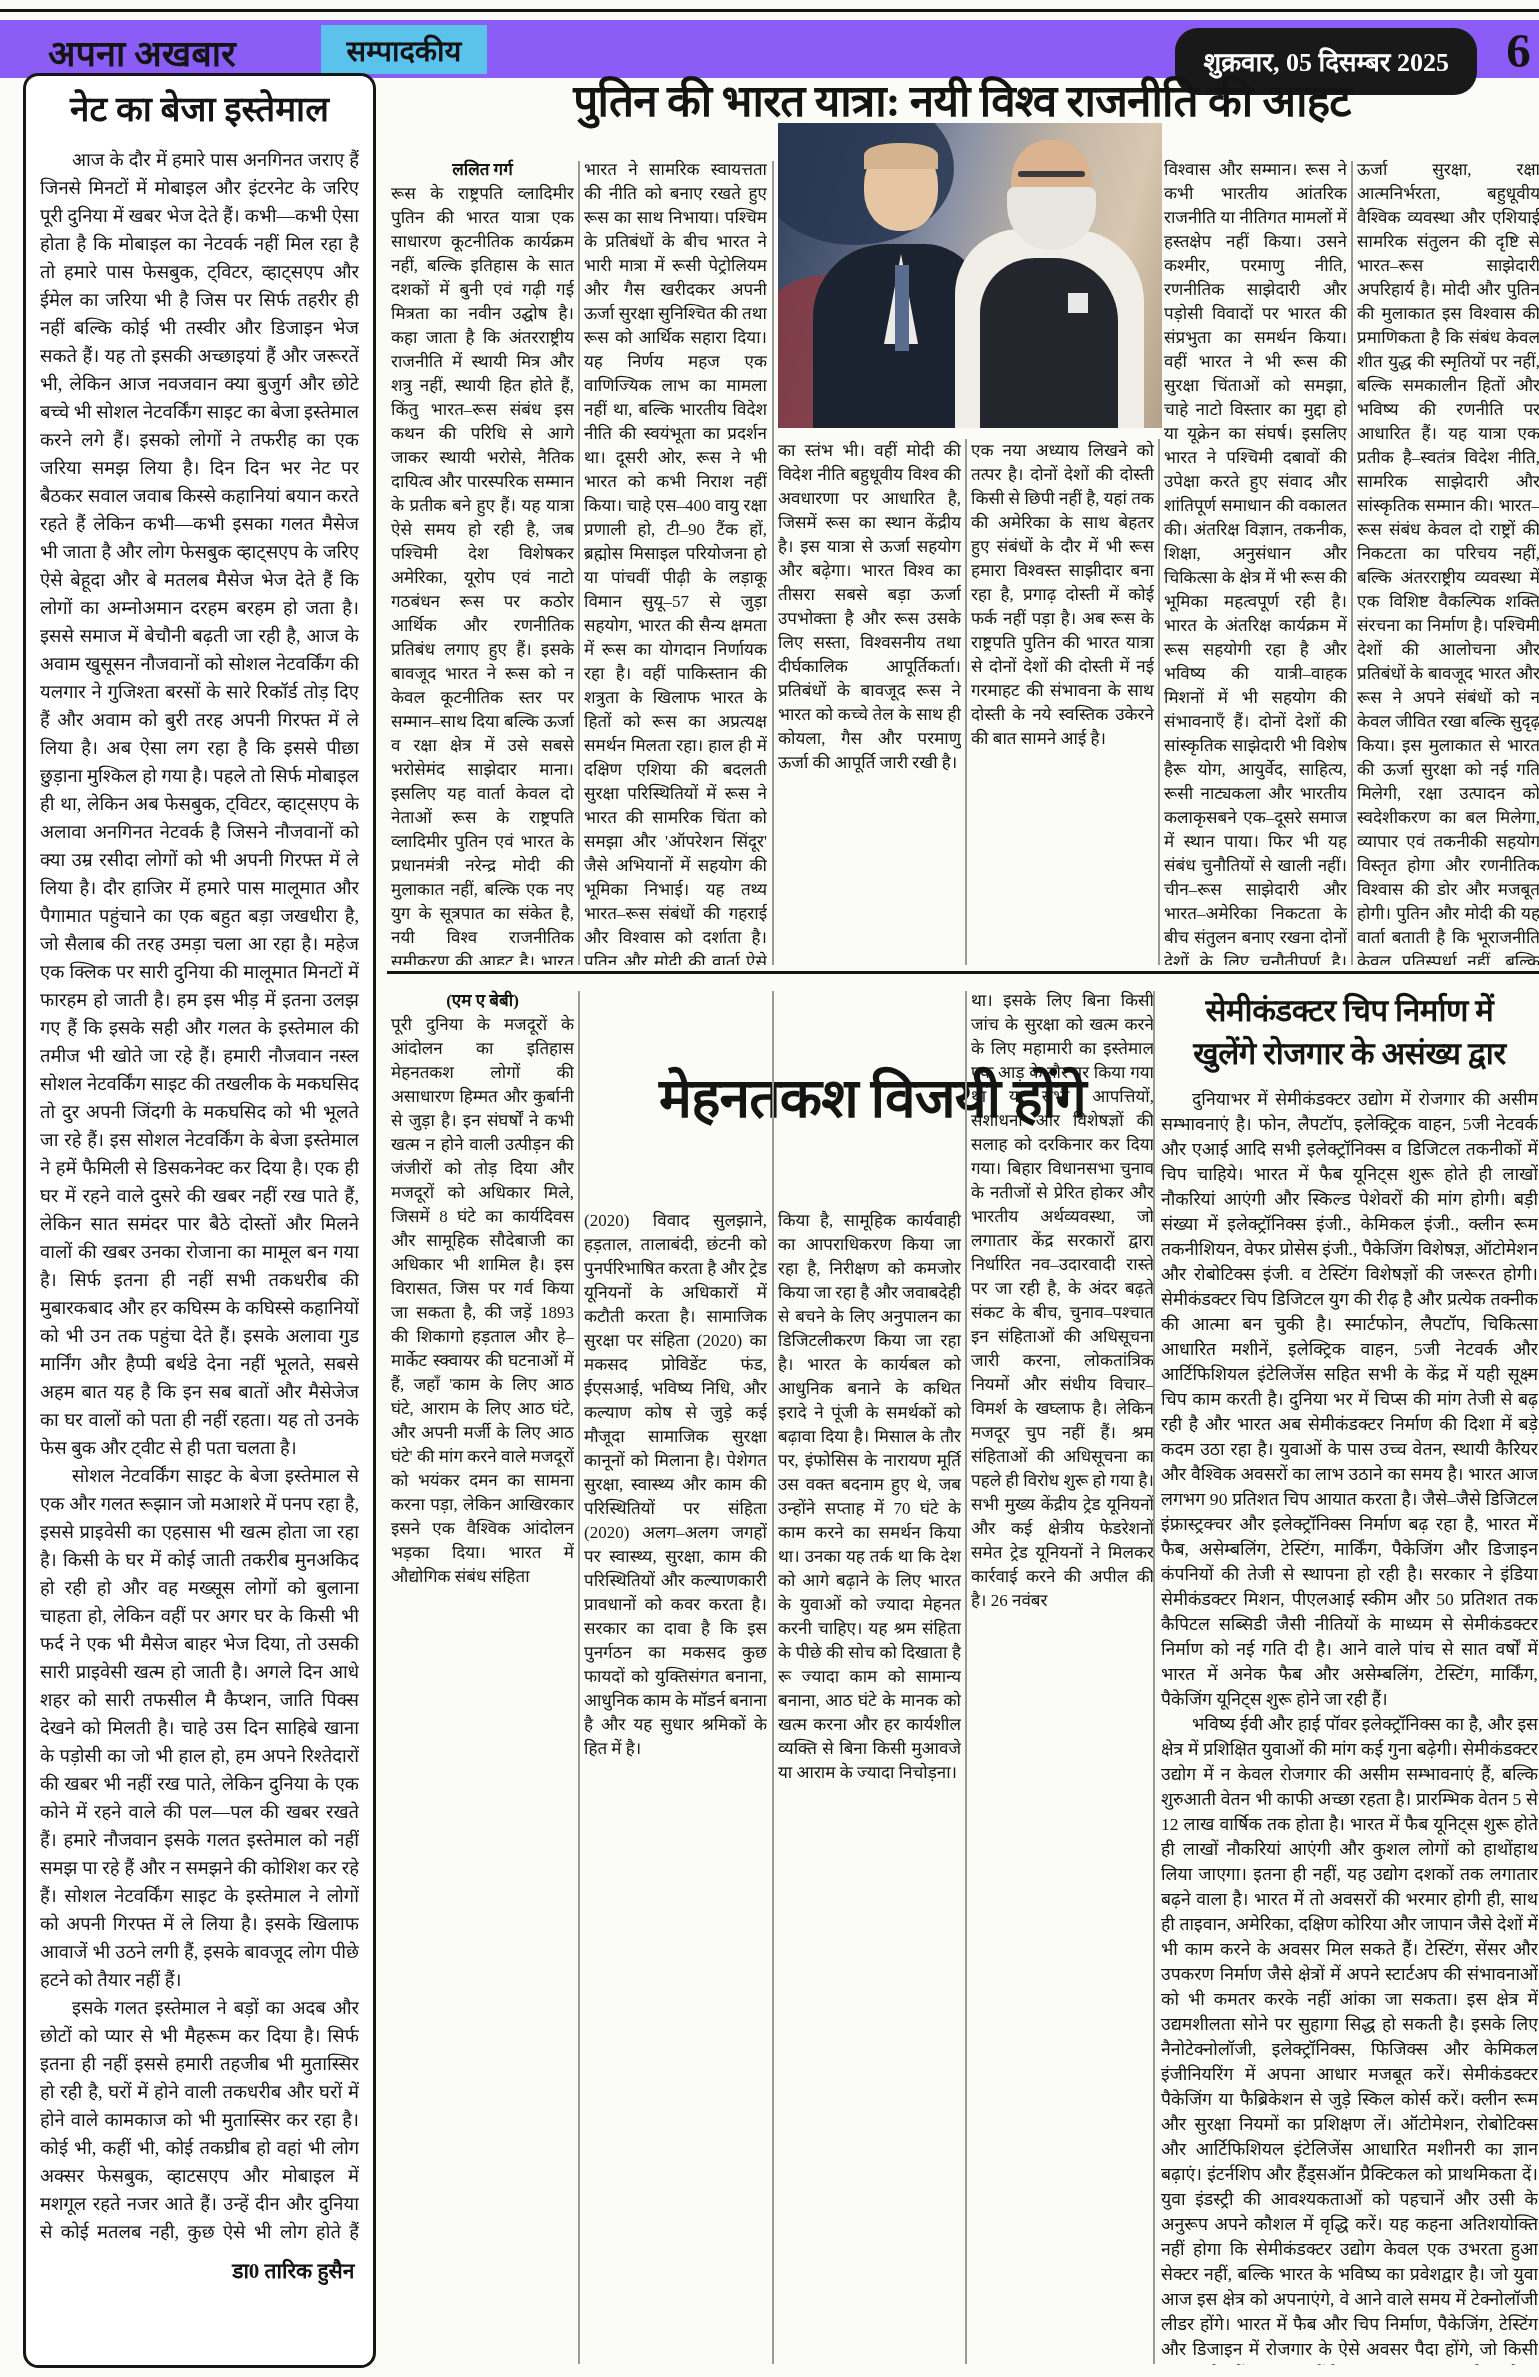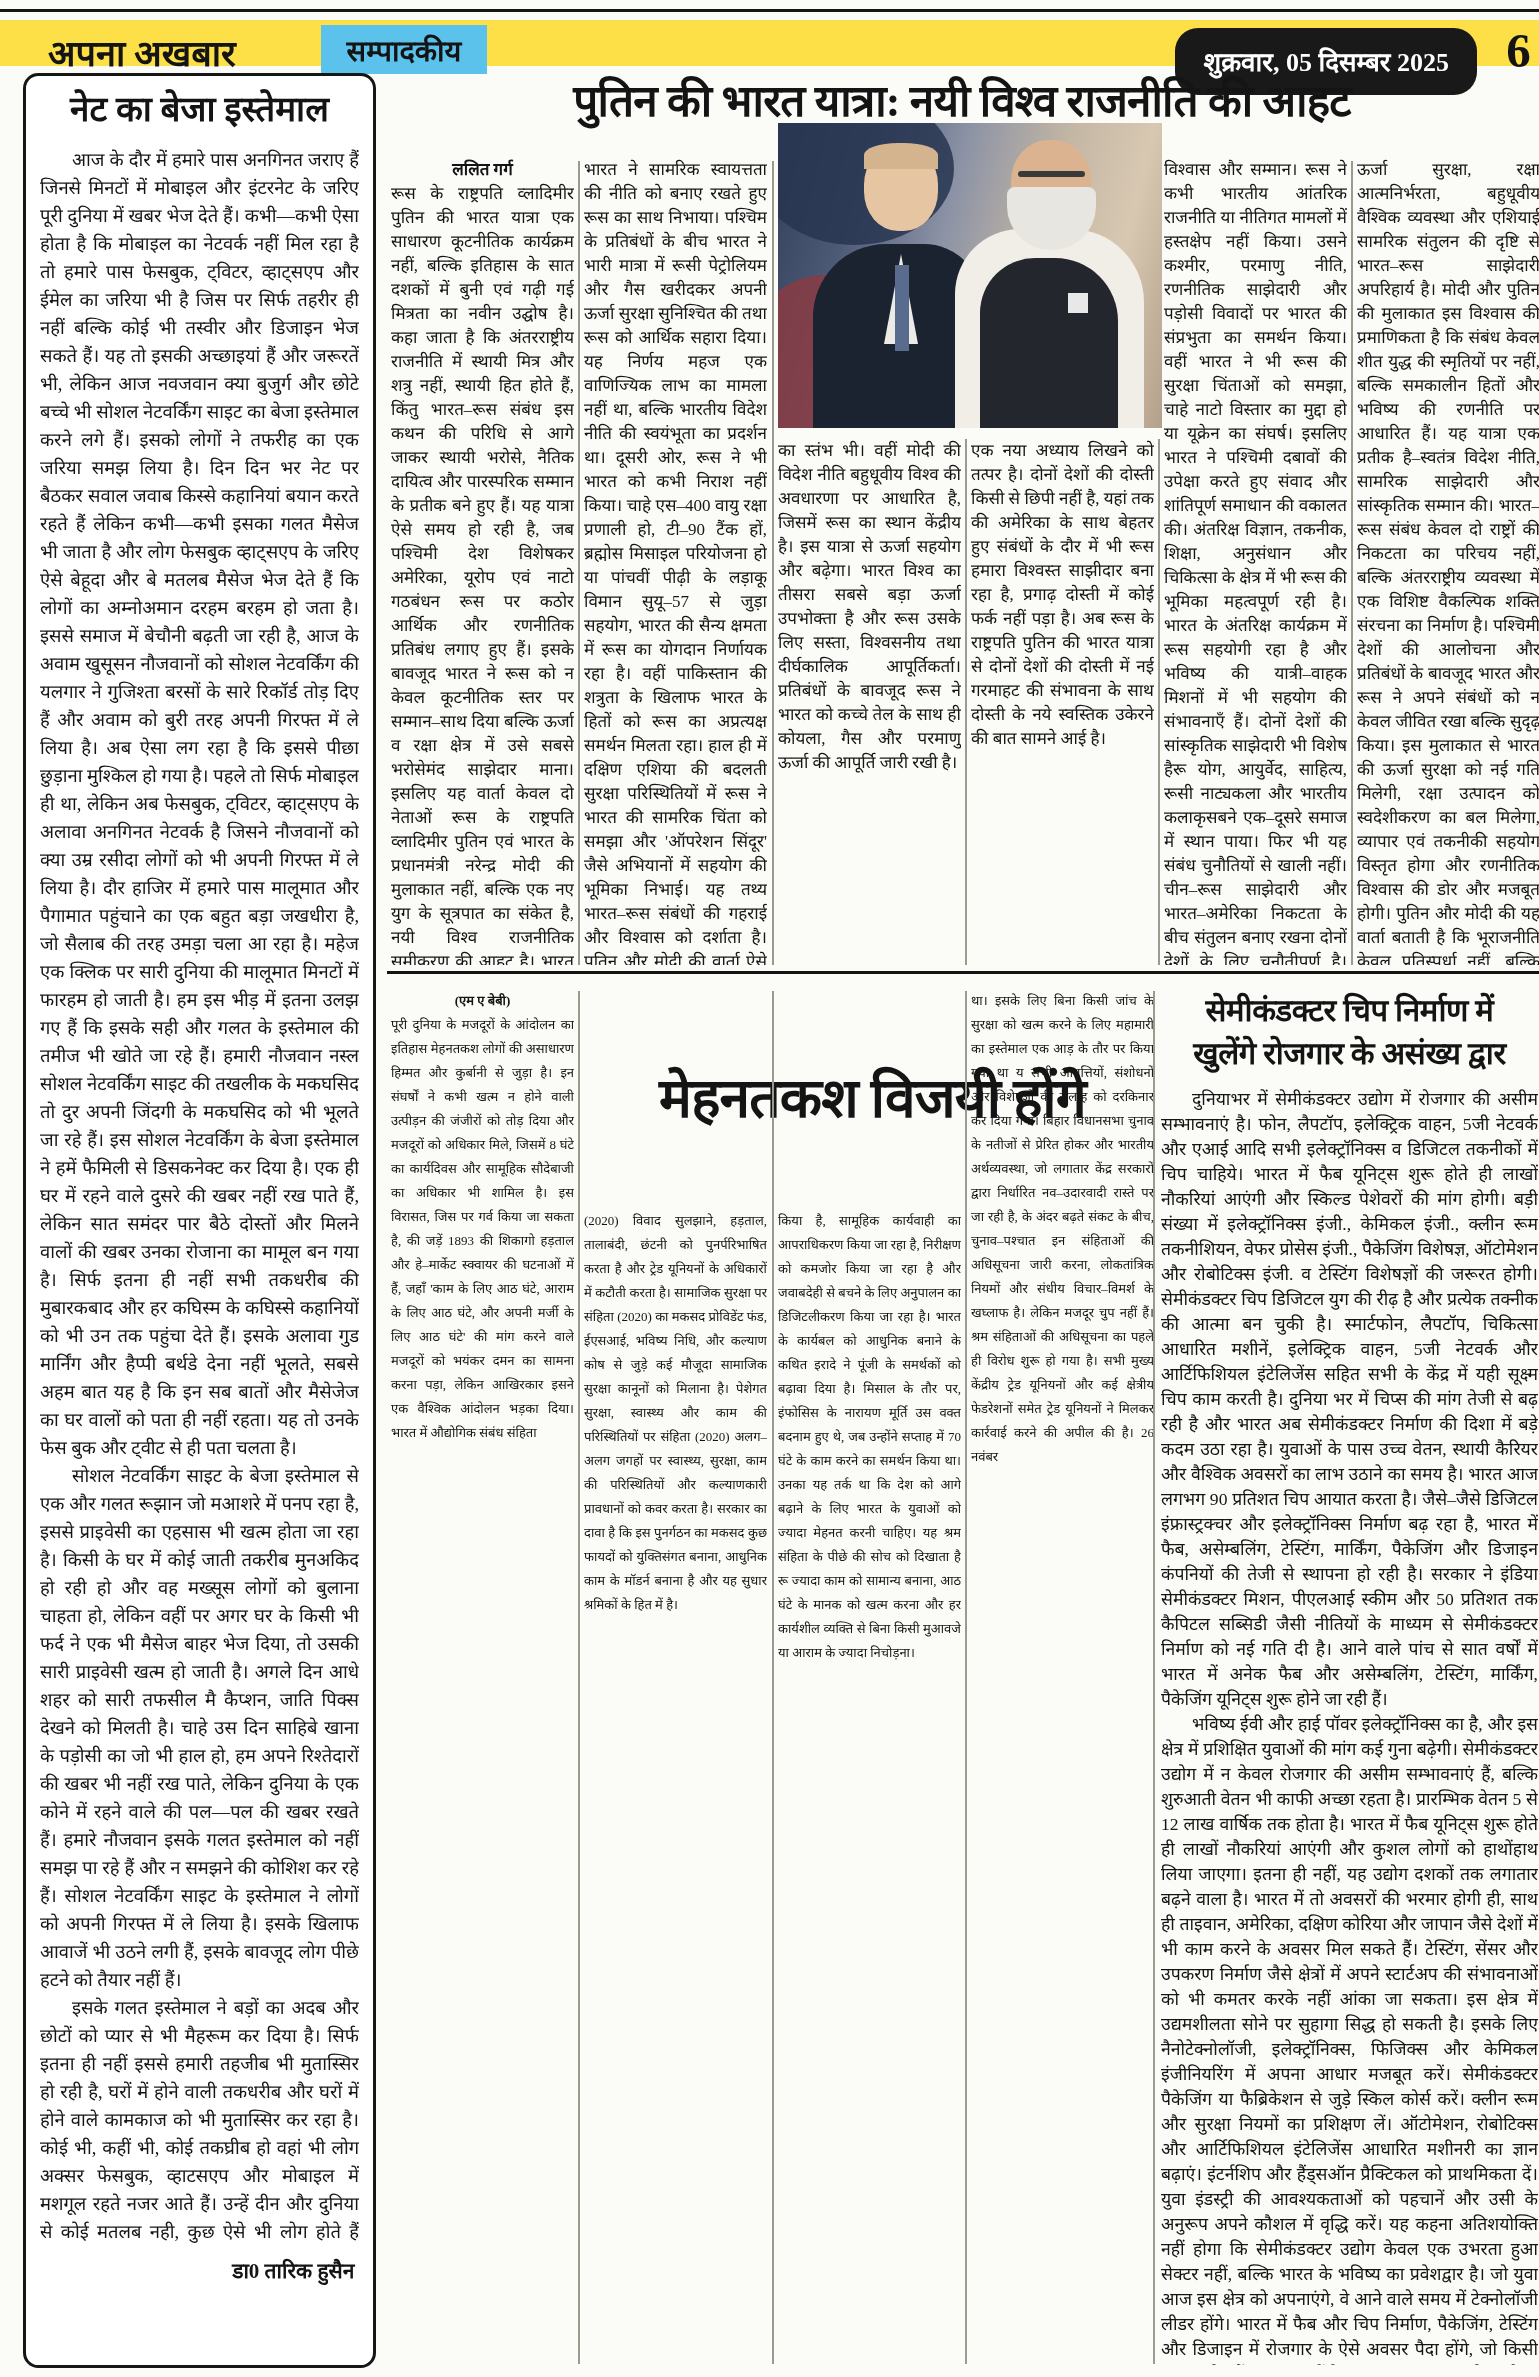--- a/index.html
+++ b/index.html
@@ -1,21 +1,21 @@
 <!DOCTYPE html>
 <html lang="hi" style="font-size:12.3px"><head>
 <meta charset="utf-8">
 <style>
   html,body{margin:0;padding:0;background:#e8e8e4;}
   #page{position:relative;width:1540px;height:2377px;margin:0 auto;background:#fbfbf7;
         font-family:"Liberation Serif","DejaVu Serif",serif;color:#141414;overflow:hidden;}
 
   
   .topline{position:absolute;left:0;top:9.2px;width:1540px;height:3.1px;background:#151515;}
-  .masthead-bar{position:absolute;left:0;top:20px;width:1540px;height:46px;background:#fde047;}
+  .masthead-bar{position:absolute;left:0;top:20px;width:1540px;height:58px;background:#8b5cf6;}
   .mast-title{position:absolute;left:48px;top:7.7px;font-size:36px;font-weight:700;letter-spacing:0;}
   .section-tab{position:absolute;left:321px;top:4.6px;width:166px;height:49px;background:#5bc2ec;
                display:flex;align-items:center;justify-content:center;font-size:29px;font-weight:700;}
   .date-pill{position:absolute;right:63px;top:7.7px;height:43px;padding:12px 28px;background:#191919;color:#fff;
              border-radius:23px;display:flex;align-items:center;font-size:26px;font-weight:700;}
   .page-num{position:absolute;right:9.2px;top:1.5px;font-size:49px;font-weight:700;}
 
   
   .left-box{position:absolute;left:23px;top:73px;width:353px;height:2295px;border:3.1px solid #161616;
             border-radius:15.3px;background:#fff;box-sizing:border-box;padding:3px 14px;}
@@ -55,21 +55,21 @@
   .md-glasses{position:absolute;right:77px;top:48px;width:67px;height:6.1px;background:#3a3a3a;border-radius:3.1px;}
 
   
   .vr{position:absolute;width:1.5px;background:#9a9a8e;}
   .hdiv{position:absolute;left:387px;top:971px;width:1153px;height:3.1px;background:#141414;}
 
   
   .lab-headline{position:absolute;left:587px;top:1006px;width:571px;height:178px;display:flex;
                 align-items:center;justify-content:center;font-size:55px;font-weight:700;letter-spacing:-0.8px;}
   .lab-col{position:absolute;top:989px;width:183px;height:1376px;overflow:hidden;
-           font-size:13px;line-height:24px;text-align:justify;}
+           font-size:17px;line-height:24px;text-align:justify;}
   .lab-col p{margin:0;}
   .lc1{left:391px}.lc2{left:584px;top:1209px;height:1157px}
   .lc3{left:778px;top:1209px;height:1157px}.lc4{left:971px}
 
   
   .semi{position:absolute;left:1161px;top:989px;width:377px;height:1376px;overflow:hidden;}
   .semi-h{font-size:31px;font-weight:700;text-align:center;line-height:43px;letter-spacing:-0.4px;}
   .semi-body{margin-top:12.3px;font-size:17.6px;line-height:25px;text-align:justify;}
   .semi-body p{margin:0;text-indent:31px;}
 </style>

